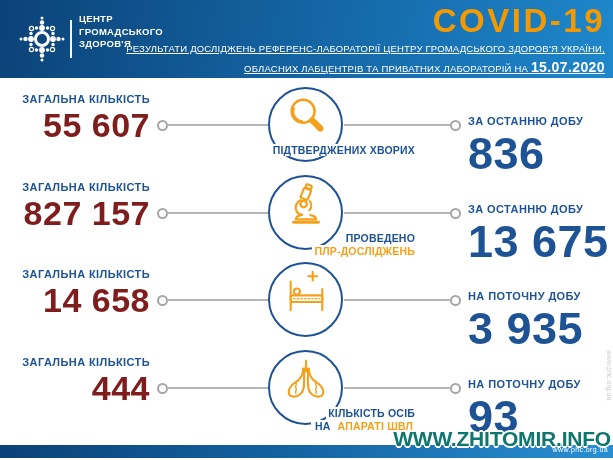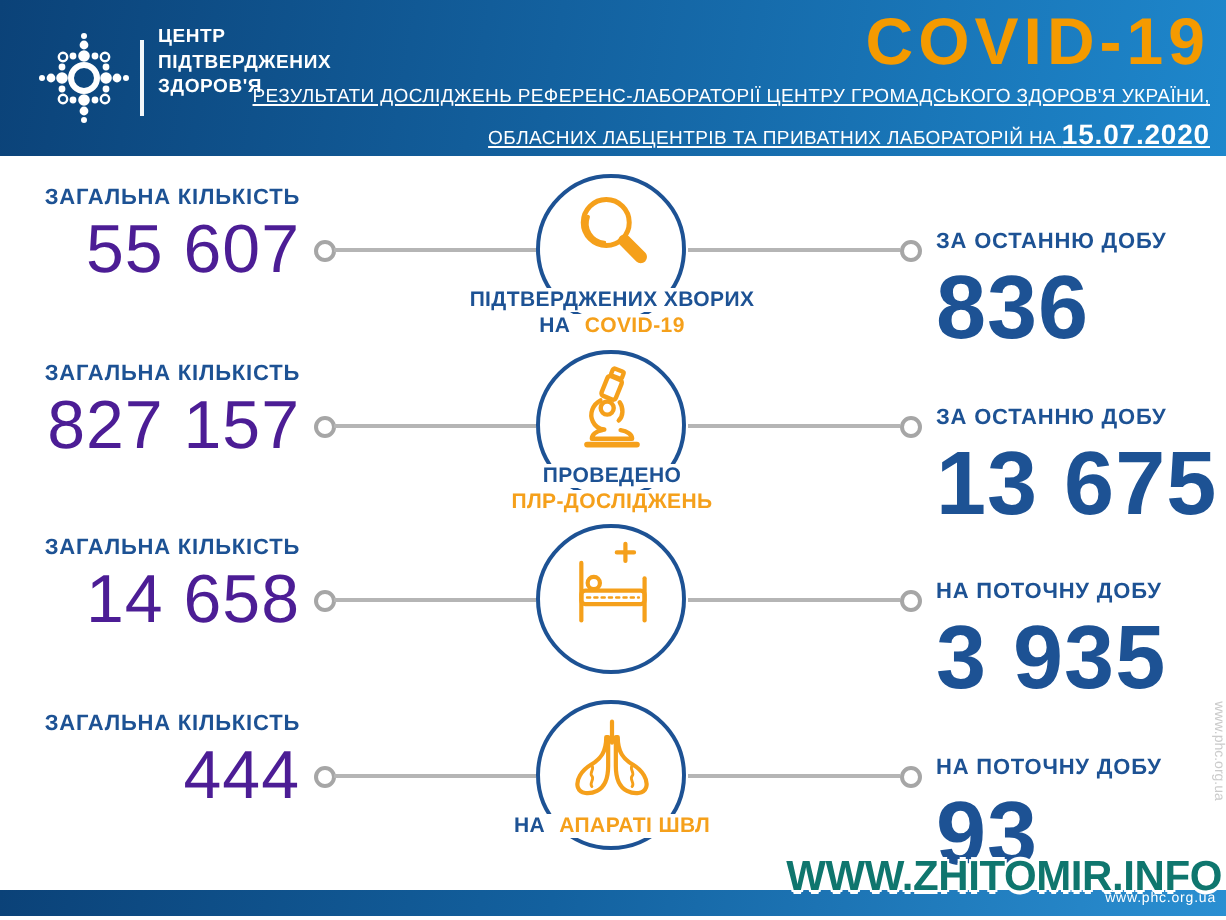--- a/index.html
+++ b/index.html
@@ -25,37 +25,37 @@
   .subtitle{
     position:absolute;right:8px;top:41px;color:#ffffff;text-align:right;
     font-size:9.5px;line-height:1.6;letter-spacing:.2px;text-decoration:underline;
   }
   .subtitle .date{font-weight:bold;font-size:14px;letter-spacing:.4px;}
   
   .row{position:absolute;left:0;width:613px;height:88px;padding-left:28px;}
   .r1{top:86px}.r2{top:174px}.r3{top:261px}.r4{top:349px}
   .left-block{position:absolute;left:0;top:7px;width:150px;text-align:right;}
   .small-label{color:#1d5294;font-weight:bold;font-size:11px;letter-spacing:.4px;}
-  .big-orange{color:#4c1d95;font-weight:normal;font-size:34px;line-height:1.05;letter-spacing:.5px;margin-top:3px;margin-left:12px;}
+  .big-orange{color:#7f1d1d;font-weight:bold;font-size:34px;line-height:1.05;letter-spacing:.5px;margin-top:3px;margin-left:12px;}
   .right-block{position:absolute;left:468px;top:9px;width:145px;text-align:left;margin-top:20px;}
   .big-blue{color:#1d5294;font-weight:bold;font-size:45px;line-height:1.05;letter-spacing:.5px;margin-top:3px;}
   .conn{position:absolute;top:38px;height:2px;background:#b5b5b5;}
   .conn-l{left:167px;width:101px;}
   .conn-r{left:344px;width:106px;}
   .conn-dot{position:absolute;top:34px;width:7px;height:7px;border:2px solid #a6a6a6;border-radius:50%;background:#fff;}
   .dot-l{left:157px;}
   .dot-r{left:450px;}
   .circle{
     position:absolute;left:268px;top:1px;width:71px;height:71px;
     border:2.5px solid #1d5294;border-radius:50%;background:#fff;
     display:flex;align-items:flex-start;justify-content:center;
   }
   .circle svg{margin-top:5px;}
   .caption{
-    position:absolute;left:195px;top:58px;width:222px;text-align:center;
+    position:absolute;left:195px;top:58px;width:222px;text-align:right;
     font-size:10.5px;font-weight:bold;line-height:13px;letter-spacing:.2px;
   }
   .caption span{background:#ffffff;padding:0 2px;}
   .cap-blue{color:#1d5294;}
   .cap-orange{color:#f5a01b;}
   
   .bottom-bar{
     position:absolute;left:0;top:445px;width:613px;height:13px;
     background:linear-gradient(100deg,#0b4278 0%,#13619f 45%,#2a8fd2 100%);
   }
@@ -108,21 +108,21 @@
 
         <circle cx="15.5" cy="15.5" r="2.1" fill="none" stroke="#ffffff" stroke-width="1.2"></circle>
         <circle cx="36.5" cy="15.5" r="2.1" fill="none" stroke="#ffffff" stroke-width="1.2"></circle>
         <circle cx="15.5" cy="36.5" r="2.1" fill="none" stroke="#ffffff" stroke-width="1.2"></circle>
         <circle cx="36.5" cy="36.5" r="2.1" fill="none" stroke="#ffffff" stroke-width="1.2"></circle>
       </g>
     </svg>
     <div class="logo-divider"></div>
     <div class="logo-text">
       <div>ЦЕНТР</div>
-      <div>ПІДТВЕРДЖЕНИХ</div>
+      <div>ГРОМАДСЬКОГО</div>
       <div>ЗДОРОВ'Я</div>
     </div>
     <div class="covid-title">COVID-19</div>
     <div class="subtitle">
       <div>РЕЗУЛЬТАТИ ДОСЛІДЖЕНЬ РЕФЕРЕНС-ЛАБОРАТОРІЇ ЦЕНТРУ ГРОМАДСЬКОГО ЗДОРОВ'Я УКРАЇНИ,</div>
       <div><span>ОБЛАСНИХ ЛАБЦЕНТРІВ ТА ПРИВАТНИХ ЛАБОРАТОРІЙ НА </span><span class="date">15.07.2020</span></div>
     </div>
   </div>
 
   <div class="row r1">
@@ -138,21 +138,20 @@
           <circle cx="21" cy="18" r="12" stroke-width="2.6"></circle>
           <path d="M11.5,15 a10,10 0 0 0 8.5,13.5" stroke-width="2"></path>
           <path d="M30.5,27.5 L39,36" stroke-width="6.5"></path>
         </g>
       </svg>
     </div>
     <div class="conn conn-r"></div>
     <div class="conn-dot dot-r"></div>
     <div class="caption">
       <div><span class="cap-blue">ПІДТВЕРДЖЕНИХ ХВОРИХ</span></div>
-      <div><span><span class="cap-blue">НА </span><span class="cap-orange">COVID-19</span></span></div>
     </div>
     <div class="right-block">
       <div class="small-label">ЗА ОСТАННЮ ДОБУ</div>
       <div class="big-blue">836</div>
     </div>
   </div>
 
   <div class="row r2">
     <div class="left-block">
       <div class="small-label">ЗАГАЛЬНА КІЛЬКІСТЬ</div>
@@ -228,20 +227,21 @@
           <path d="M21,12 c0,8 -3,11.5 -8,14.5 c-5,3 -8,8 -6.8,11.8 c1.1,3.4 6,3.8 10,1.8 c4.6,-2.3 5.8,-7 5.8,-13 V 12 Z"></path>
           <path d="M27,12 c0,8 3,11.5 8,14.5 c5,3 8,8 6.8,11.8 c-1.1,3.4 -6,3.8 -10,1.8 c-4.6,-2.3 -5.8,-7 -5.8,-13 V 12 Z"></path>
           <path d="M13.5,27 c1.6,1.6 -1.6,3.8 0,5.4 c1.6,1.6 -1.6,3.8 0,5.4" stroke-width="1.5"></path>
           <path d="M34.5,27 c-1.6,1.6 1.6,3.8 0,5.4 c-1.6,1.6 1.6,3.8 0,5.4" stroke-width="1.5"></path>
         </g>
       </svg>
     </div>
     <div class="conn conn-r"></div>
     <div class="conn-dot dot-r"></div>
     <div class="caption">
+      <div><span class="cap-blue">КІЛЬКІСТЬ ОСІБ</span></div>
       <div><span><span class="cap-blue">НА </span><span class="cap-orange">АПАРАТІ ШВЛ</span></span></div>
     </div>
     <div class="right-block">
       <div class="small-label">НА ПОТОЧНУ ДОБУ</div>
       <div class="big-blue">93</div>
     </div>
   </div>
 
   <div class="side-mark">www.phc.org.ua</div>
   <div class="bottom-bar"></div>

